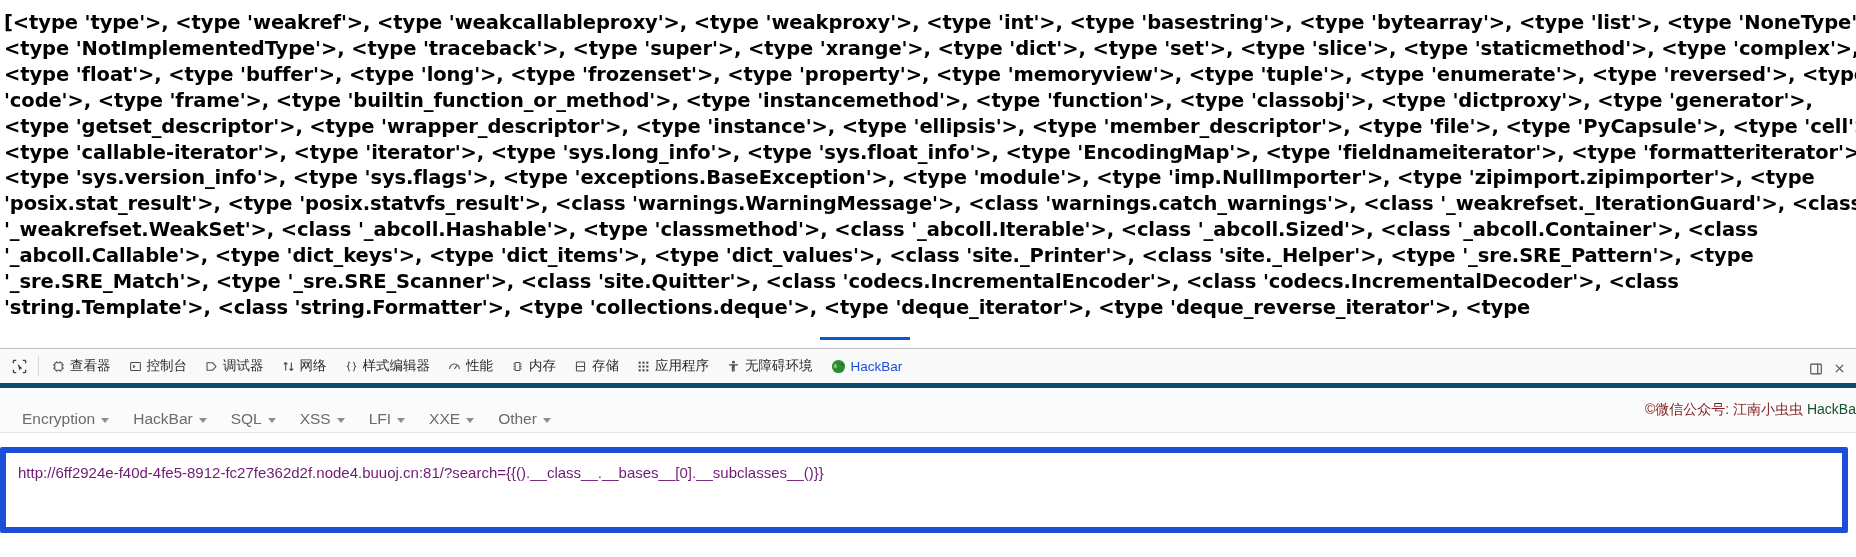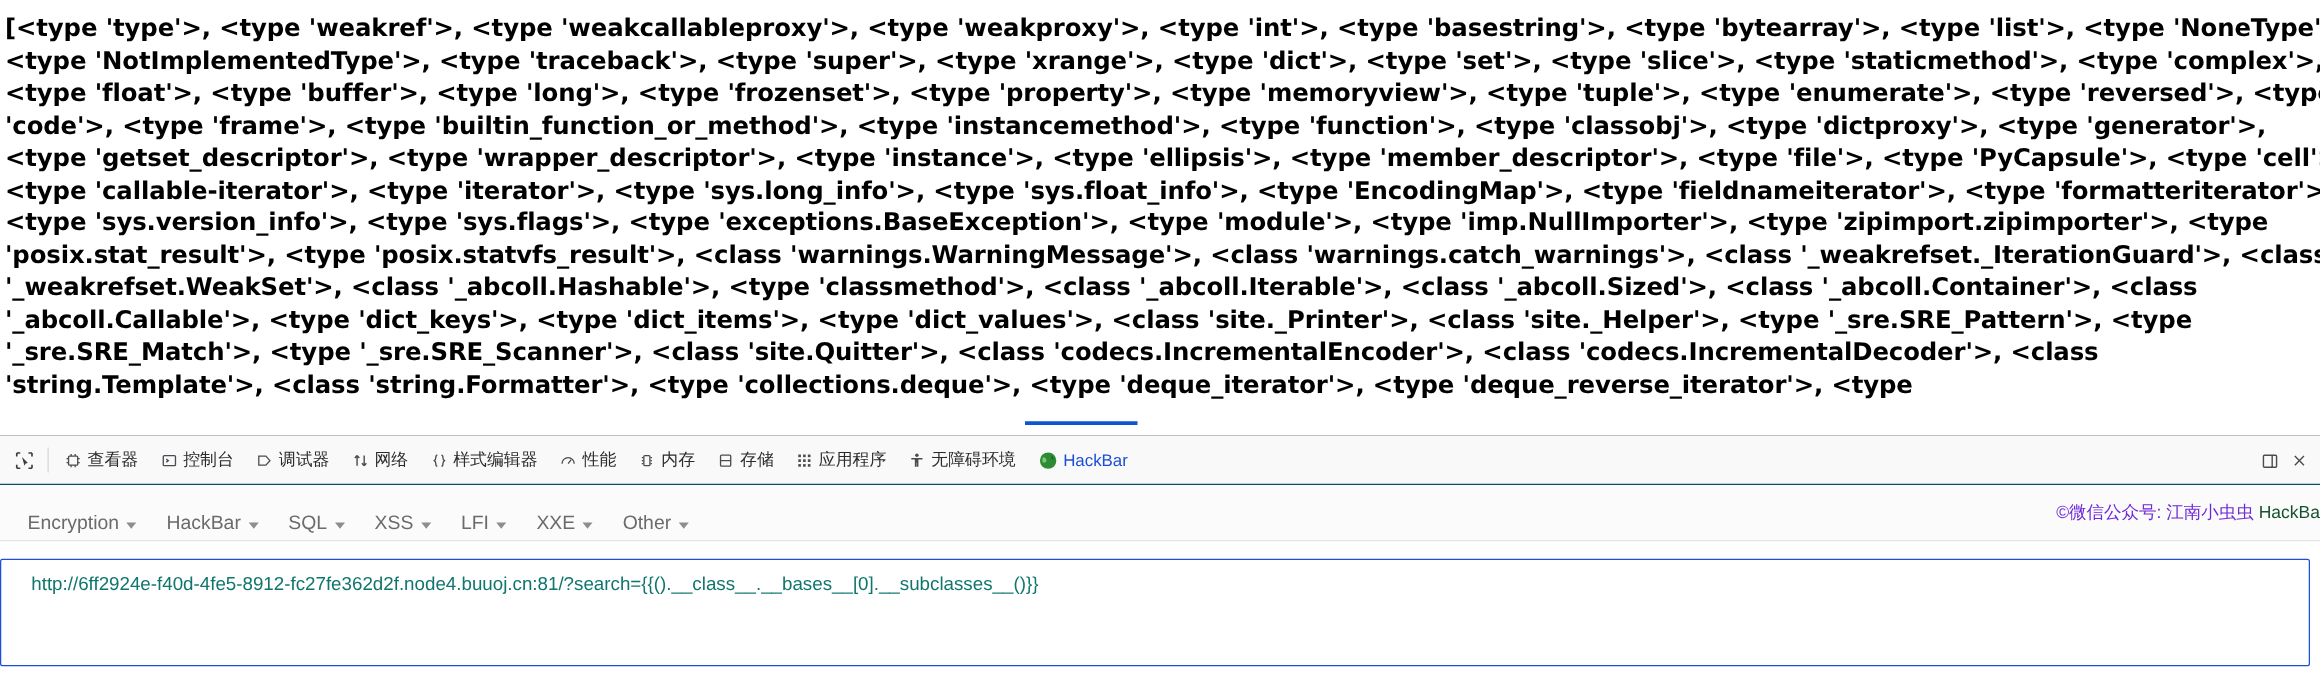--- a/index.html
+++ b/index.html
@@ -92,21 +92,21 @@
     width: 1856px; height: 209px;
     background: #ffffff;
     border-top: 1px solid #c0c0c0;
   }
   .dt-tabbar {
     position: relative;
     display: flex;
     align-items: center;
     height: 39px;
     background: #f9f9fa;
-    border-bottom: 1px solid #0c4a6e;
+    border-bottom: 5px solid #0c4a6e;
     padding-left: 4px;
     box-sizing: border-box;
   }
   .dt-picker {
     width: 30px; height: 30px;
     display: flex; align-items: center; justify-content: center;
     color: #3c3c3f;
   }
   .dt-sep {
     width: 1px; height: 20px;
@@ -161,21 +161,21 @@
   }
   .hb-credit {
     position: absolute;
     right: 0px; top: 50%;
     transform: translateY(-50%);
     font-size: 14px;
     color: #0b57d0;
     white-space: nowrap;
     padding-right: 0;
   }
-  .hb-credit .cn { color:#6d28d9; }
+  .hb-credit .cn { color:#7f1d1d; }
   .hb-credit .tail { color:#14532d; }
 
   .hb-body {
     padding: 14px 0 0 0;
     background:#ffffff;
   }
   .hb-row {
     display: flex;
     align-items: flex-start;
     gap: 0;
@@ -197,27 +197,27 @@
     gap: 6px;
     font-size: 13.5px;
     color: #2f2f2f;
     cursor: pointer;
   }
   .hb-btn + .hb-btn { margin-top: 10px; }
   .hb-url {
     flex: 1;
     margin-right: 8px;
     min-height: 86px;
-    border: 1px solid #1d4ed8;
+    border: 6px solid #1d4ed8;
     border-radius: 2px;
     background: #ffffff;
-    padding: 10px 24px;
+    padding: 10px 12px;
     box-sizing: border-box;
     font-size: 15px;
-    color: #0f766e;
+    color: #701a75;
     font-family: "Liberation Sans", sans-serif;
     word-break: break-all;
     line-height: 20px;
     outline: none;
   }
   .hb-url:empty:before {
     content: attr(data-ph);
     color:#a9a9a9;
   }
 </style>

